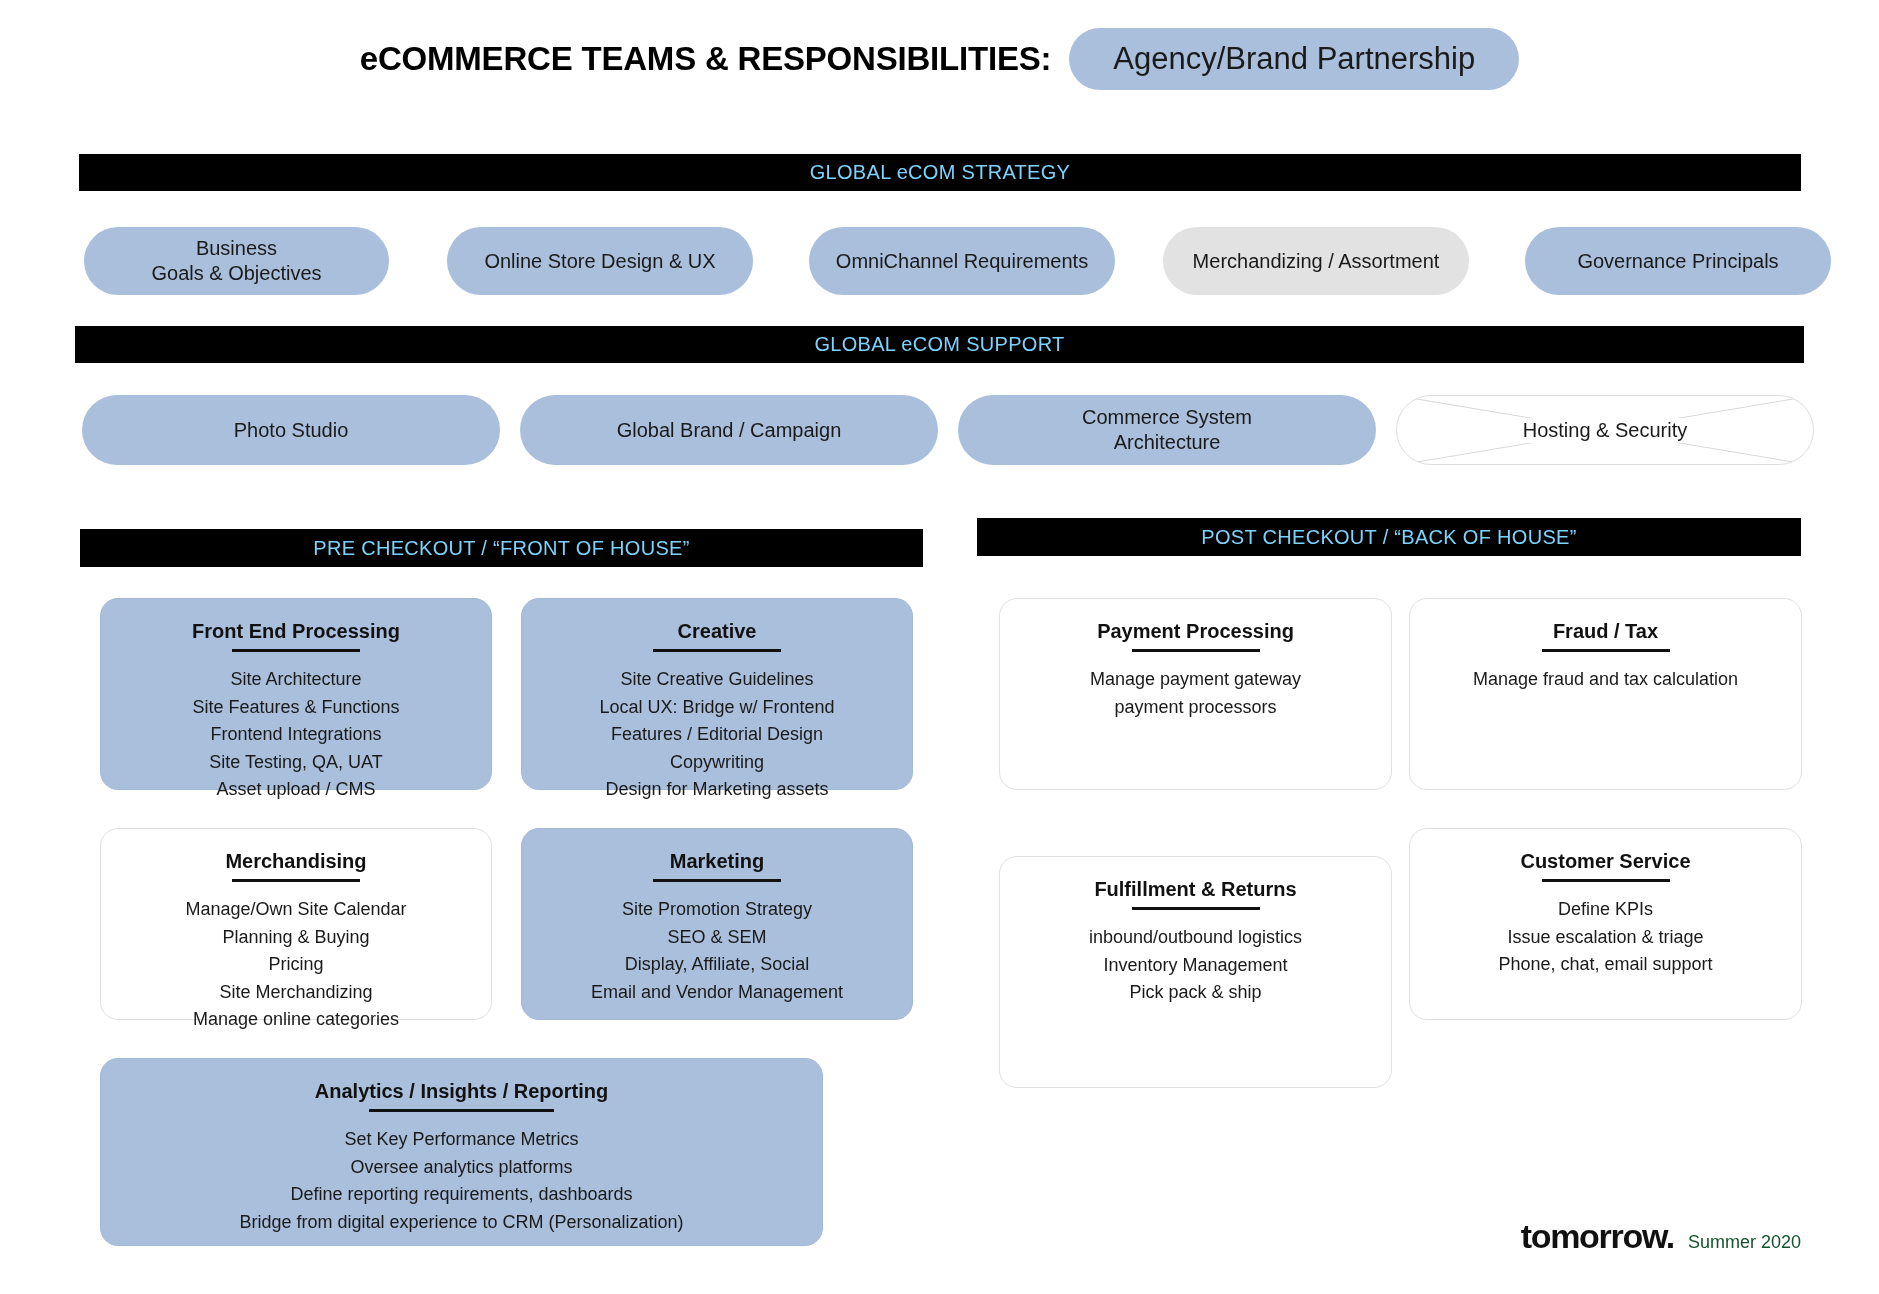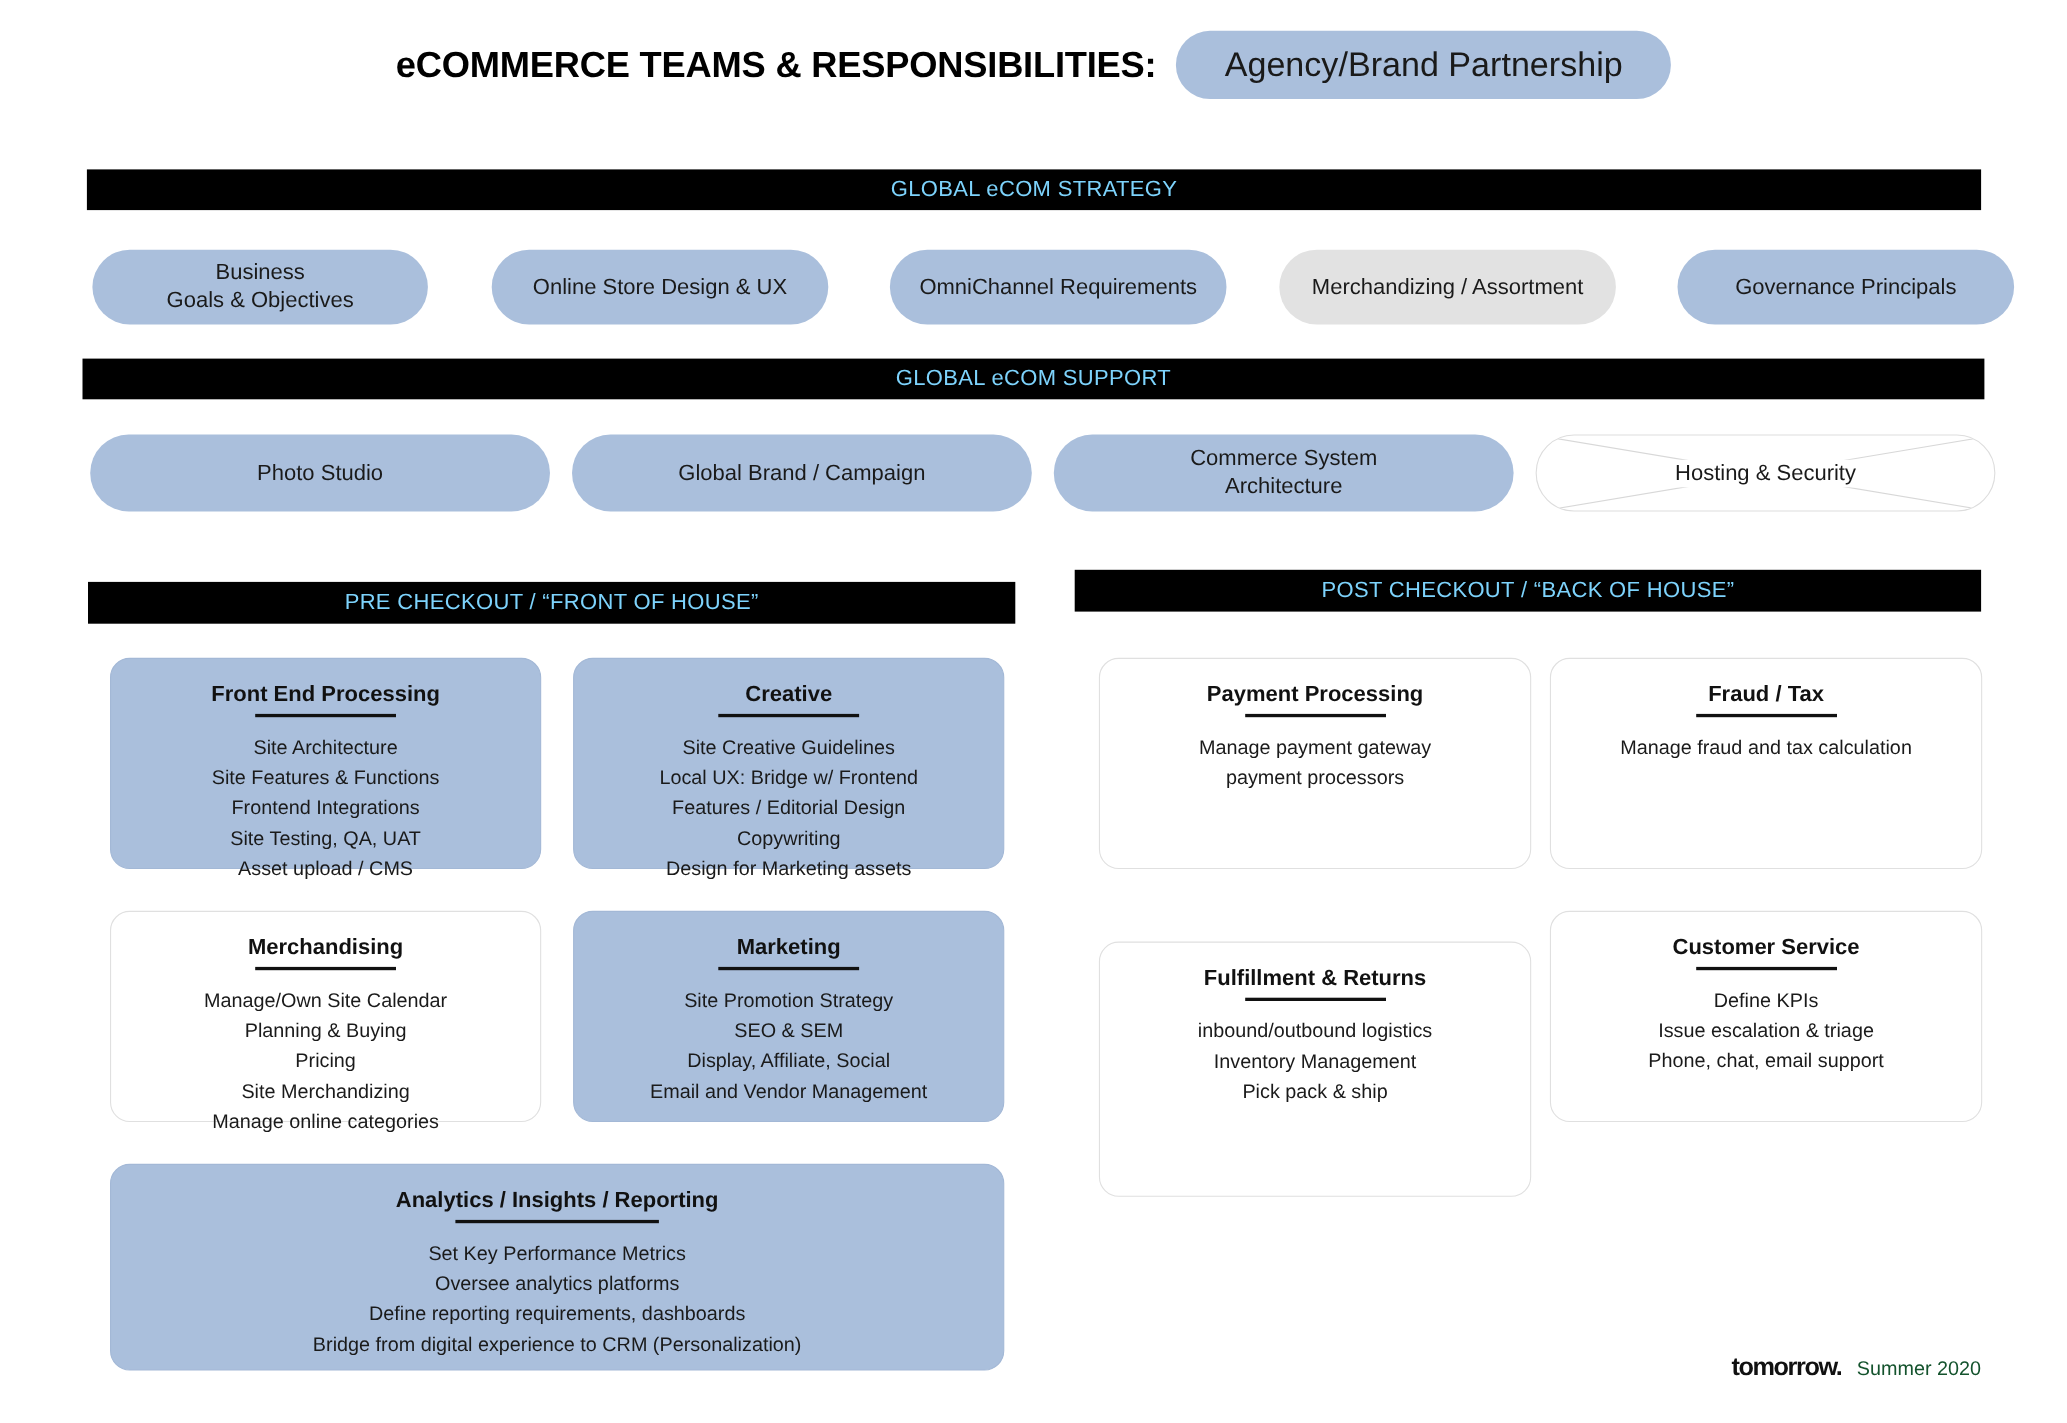--- a/index.html
+++ b/index.html
@@ -146,38 +146,38 @@
     font-size: 18px;
     line-height: 1.53;
     color: #1a1a1a;
   }
   .card-lines div { white-space: nowrap; }
 
   #c-frontend { left: 100px;  top: 598px;  width: 392px; height: 192px; }
   #c-creative { left: 521px;  top: 598px;  width: 392px; height: 192px; }
   #c-merchandising { left: 100px; top: 828px; width: 392px; height: 192px; }
   #c-marketing { left: 521px; top: 828px; width: 392px; height: 192px; }
-  #c-analytics { left: 100px; top: 1058px; width: 813px; height: 188px; }
+  #c-analytics { left: 100px; top: 1058px; width: 723px; height: 188px; }
   #c-analytics .card-rule { width: 185px; }
 
   #c-payment { left: 999px;  top: 598px;  width: 393px; height: 192px; }
   #c-fraud   { left: 1409px; top: 598px;  width: 393px; height: 192px; }
   #c-fulfillment { left: 999px; top: 856px; width: 393px; height: 232px; }
   #c-customer { left: 1409px; top: 828px; width: 393px; height: 192px; }
 
   
   .footer {
     position: absolute;
     right: 78px;
     bottom: 38px;
     display: flex;
     align-items: baseline;
   }
   .brand {
-    font-size: 23px;
+    font-size: 34px;
     font-weight: bold;
     letter-spacing: -1.3px;
     color: #111111;
   }
   .brand-date {
     margin-left: 14px;
     font-size: 18px;
     color: #14532d;
   }
 </style>

